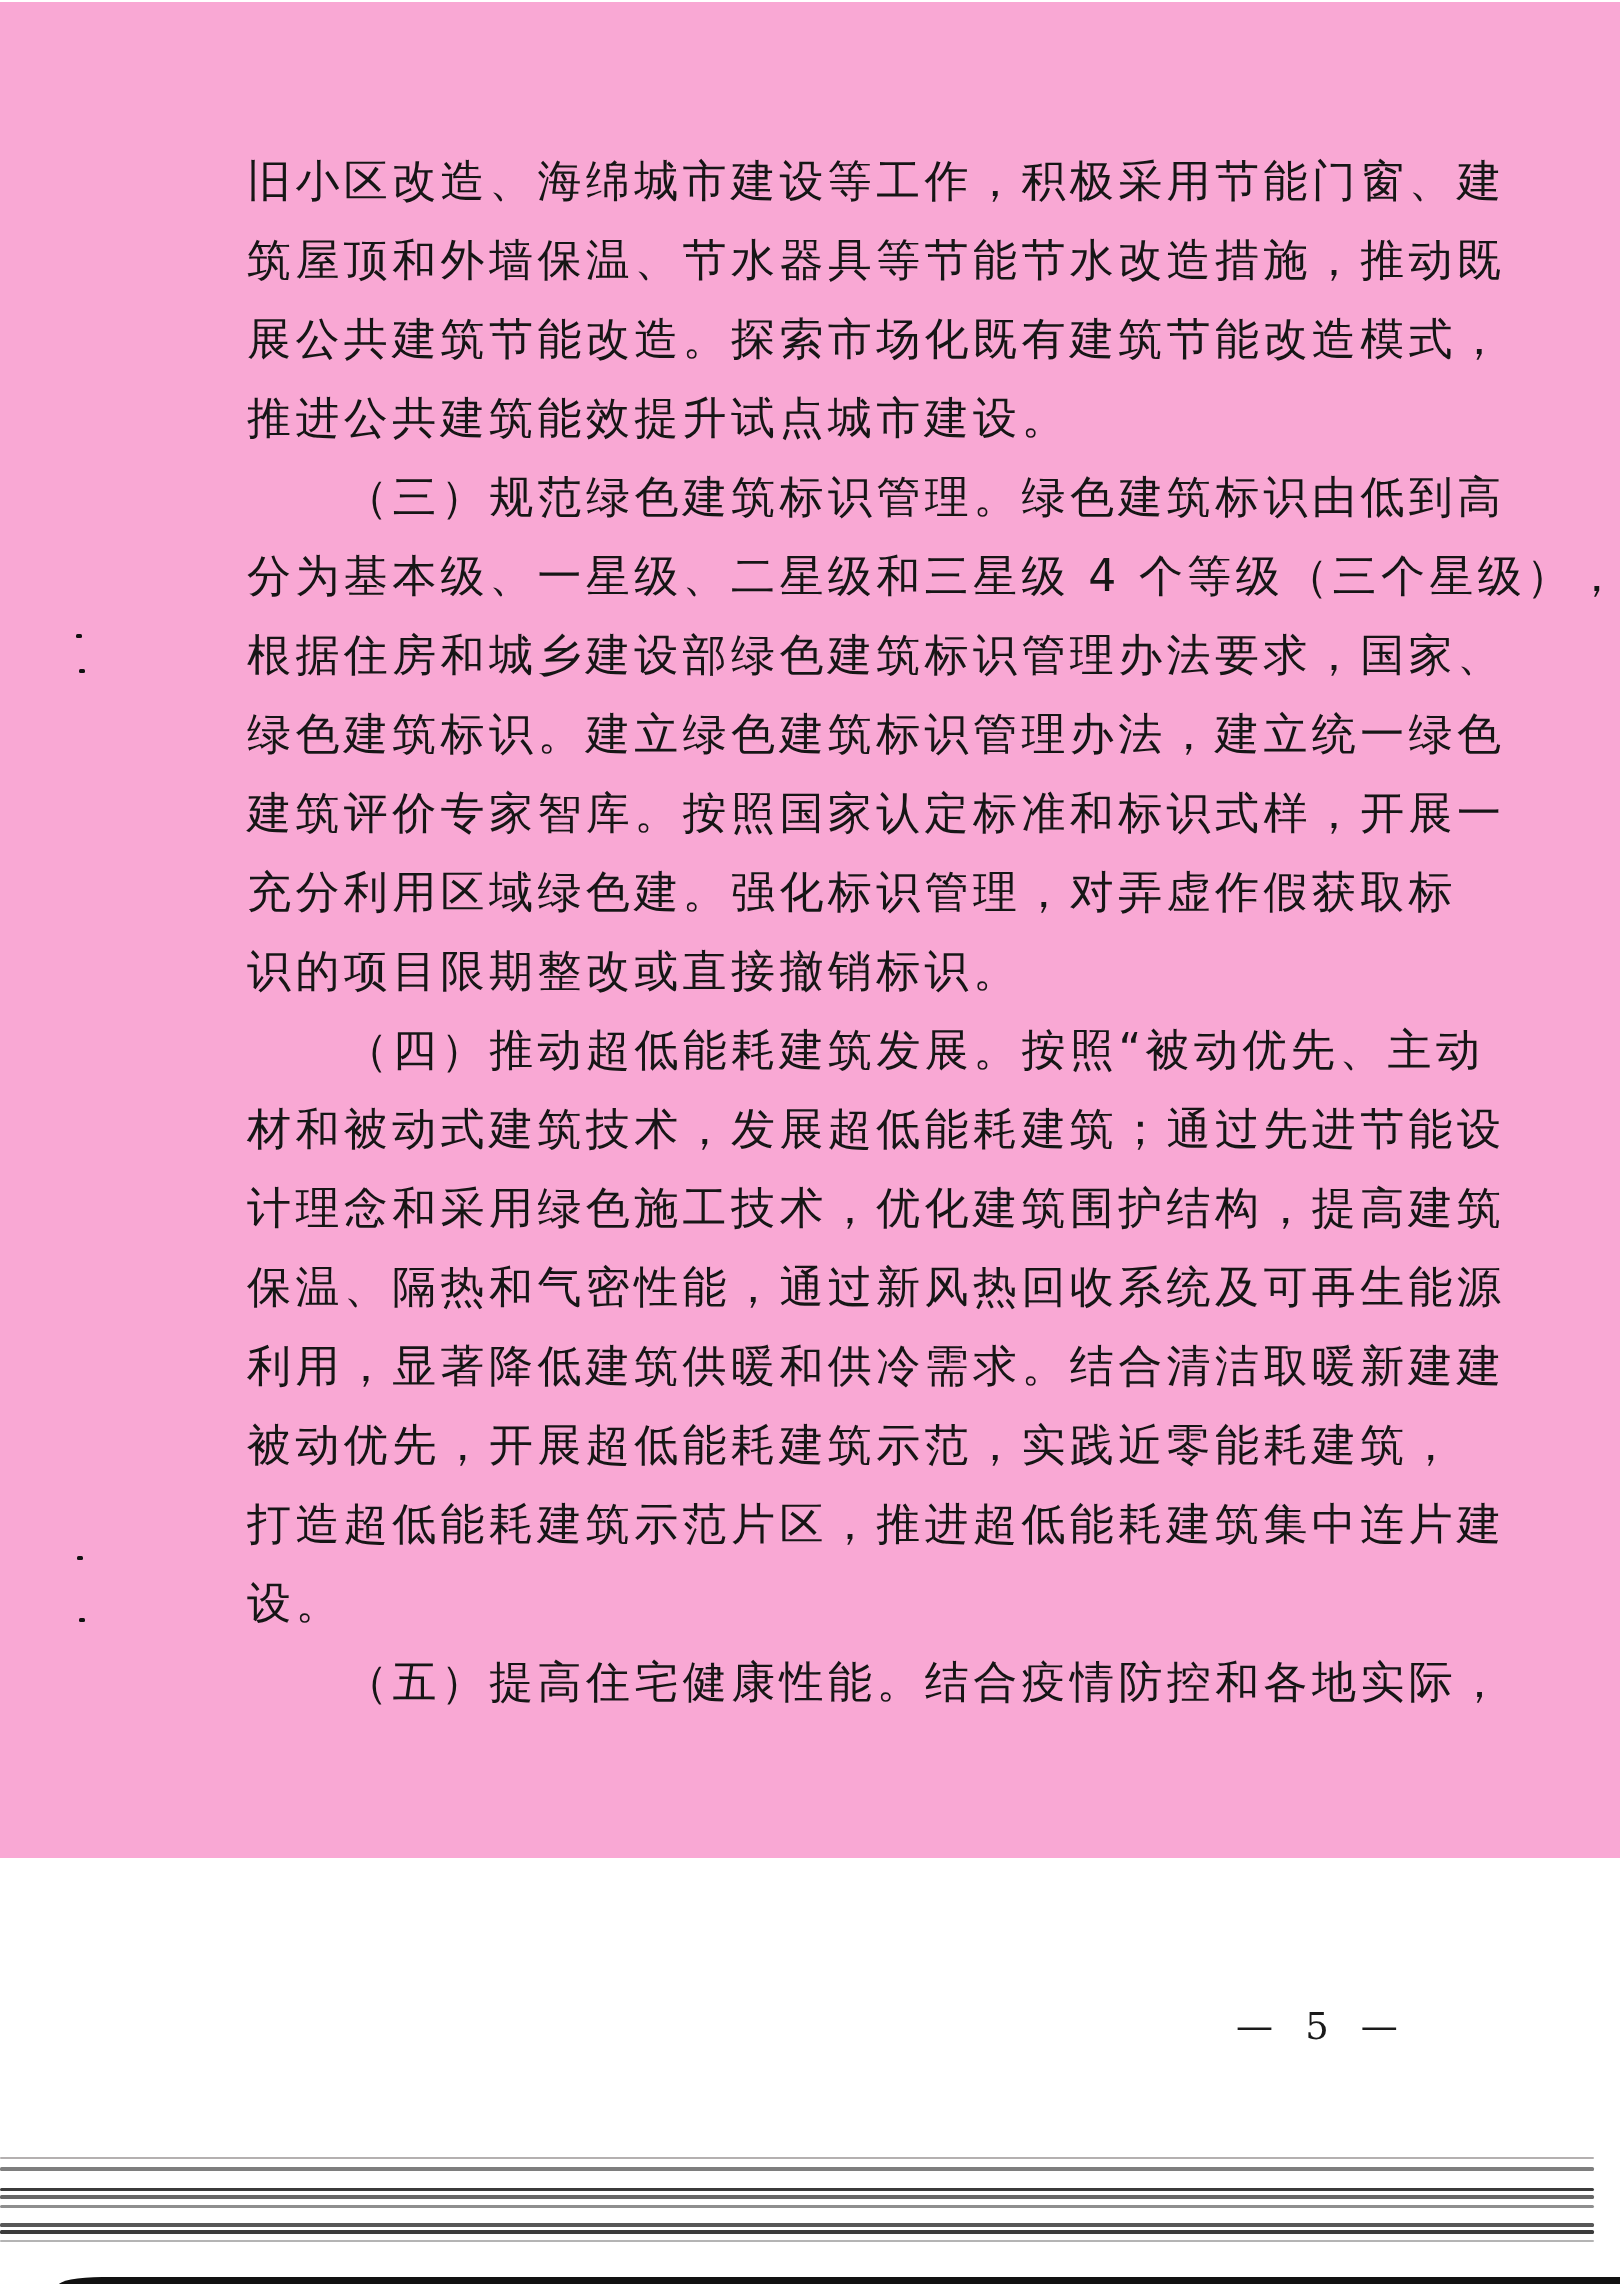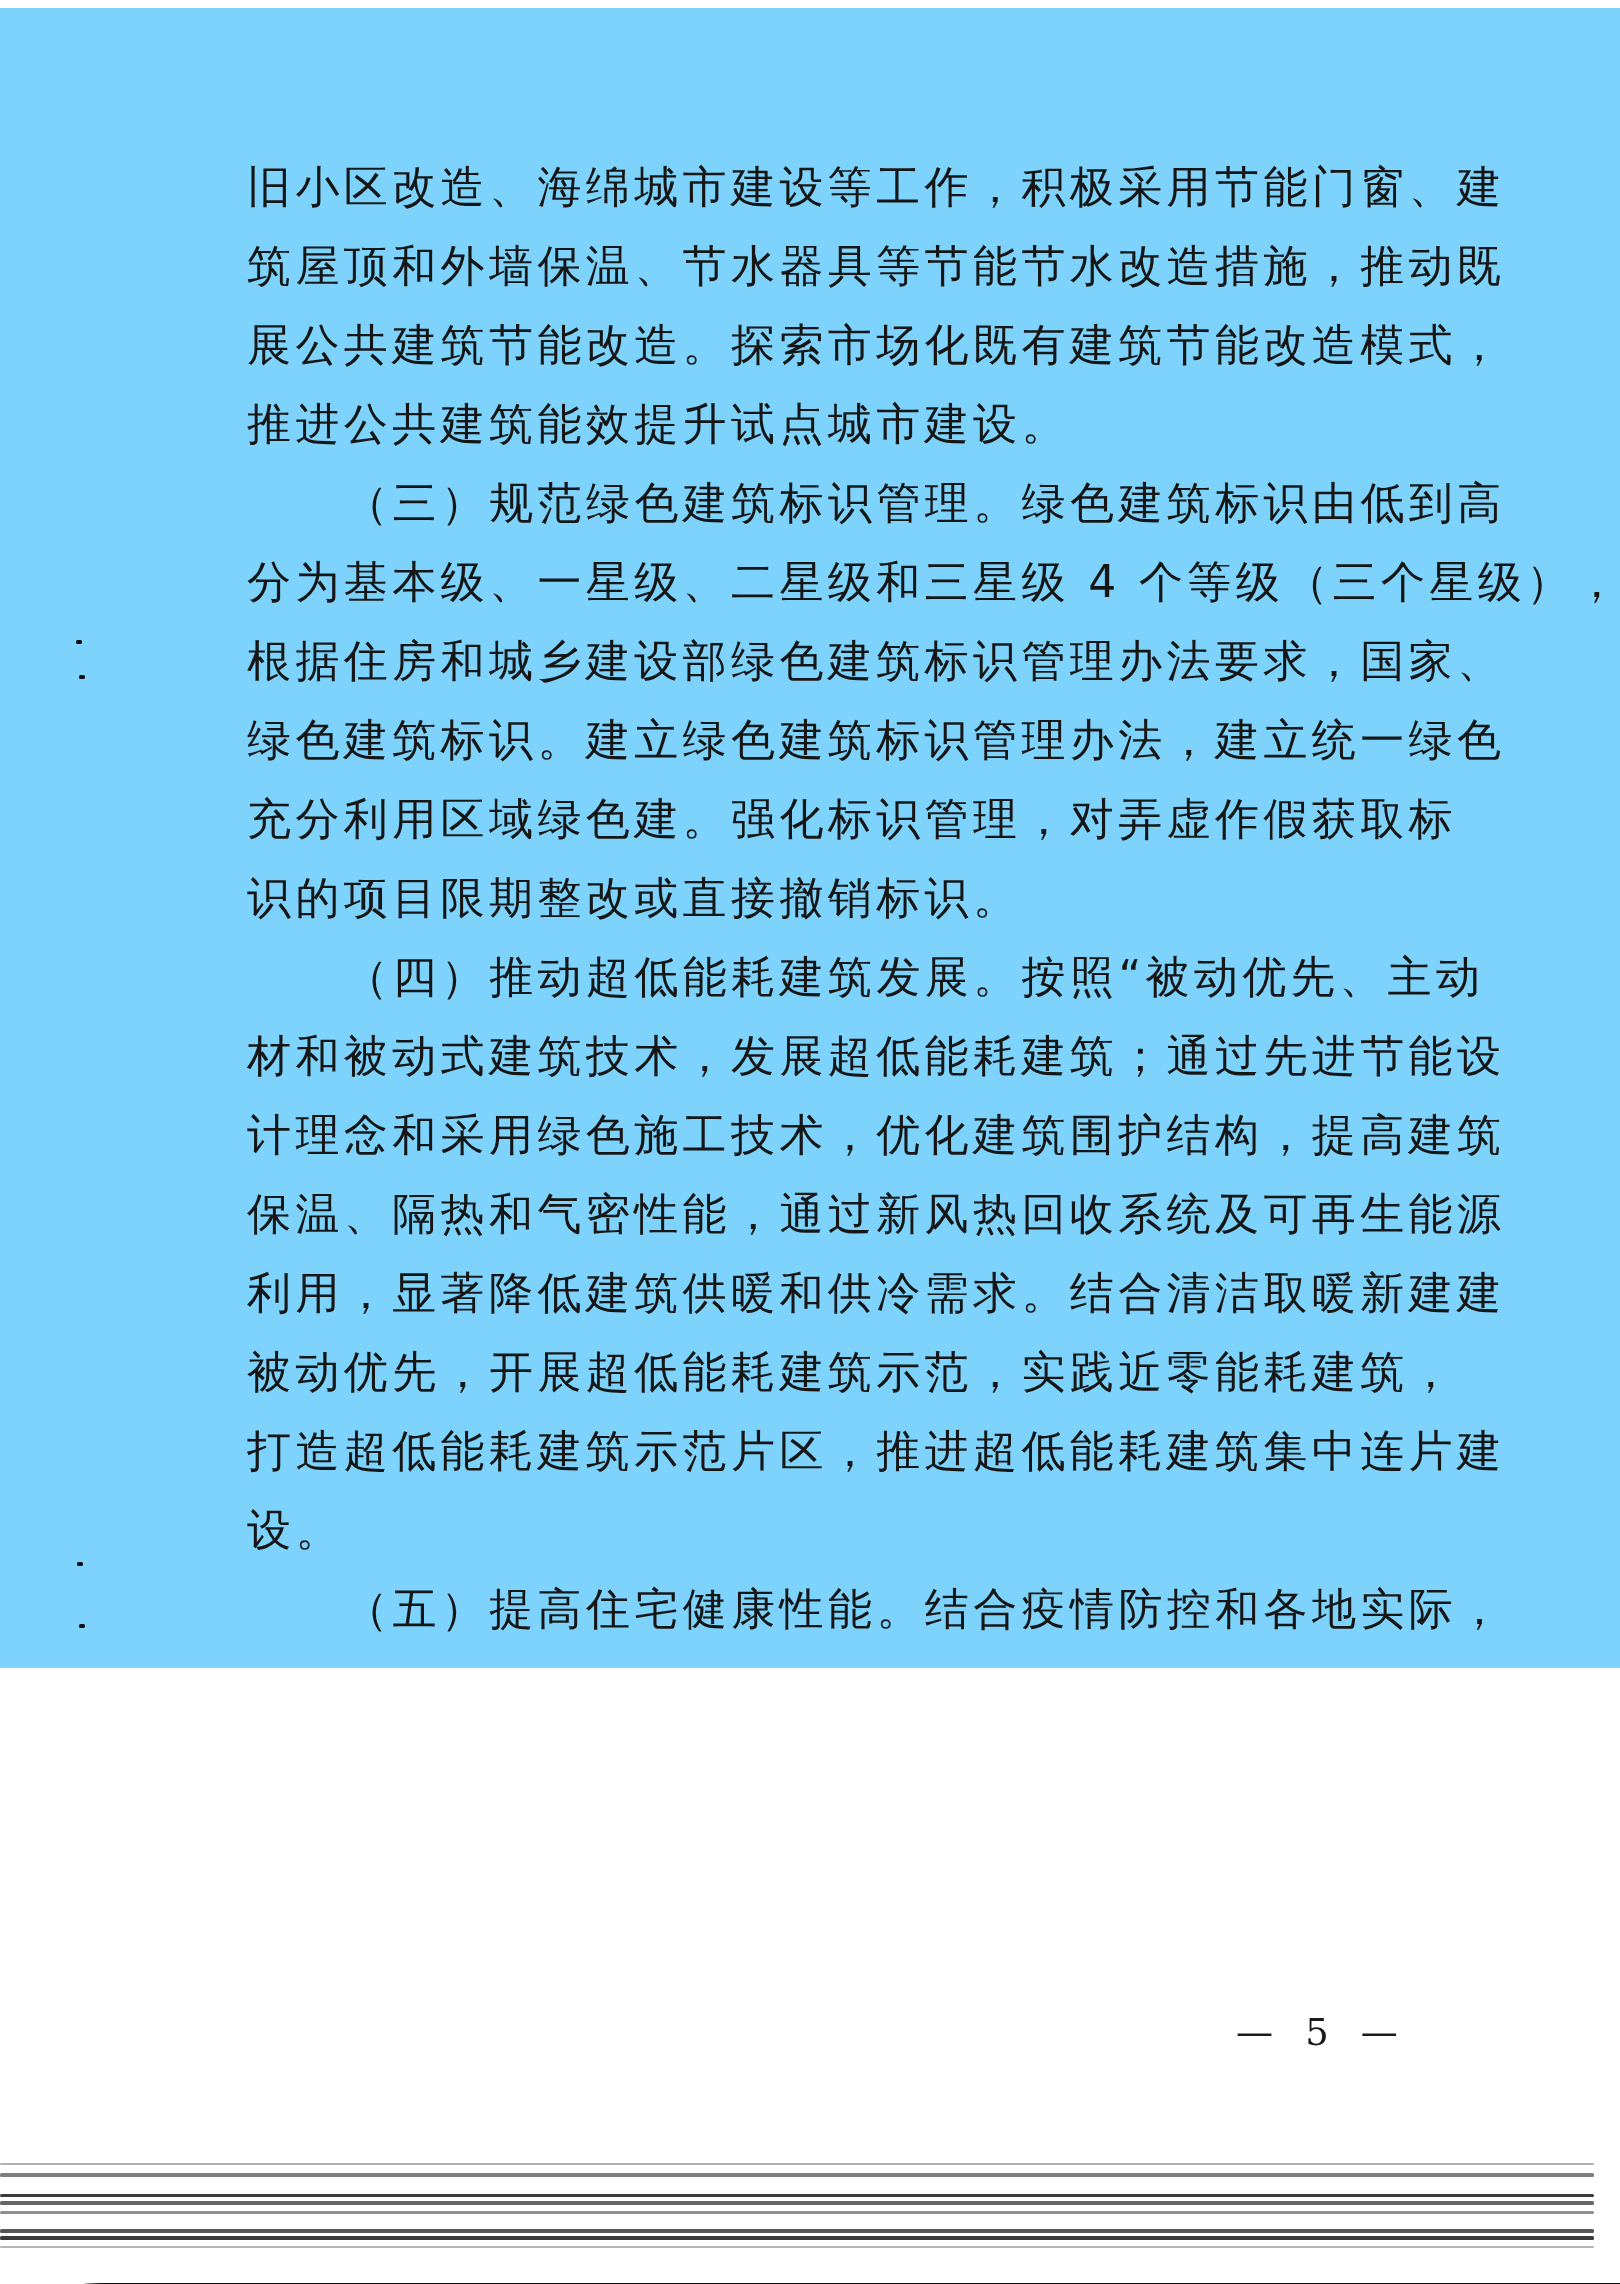--- a/index.html
+++ b/index.html
@@ -10,24 +10,24 @@
   body {
     width: 1620px;
     height: 2284px;
     position: relative;
     overflow: hidden;
     font-family: "DejaVu Sans", "Liberation Sans", sans-serif;
     color: #1a1a1a;
   }
   .page {
     position: absolute;
-    left: 0; top: 8px;
+    left: 0; top: 2px;
     width: 1620px;
-    height: 1660px;
-    background: #7dd3fc;
+    height: 1856px;
+    background: #f9a8d4;
   }
   .text-block {
     position: absolute;
     left: 247px;
     top: 139px;
     width: 1119px;
   }
   .line {
     height: 79px;
     font-size: 44px;
@@ -91,20 +91,21 @@
 
   <div class="text-block">
     <div class="line">旧小区改造、海绵城市建设等工作，积极采用节能门窗、建</div>
     <div class="line">筑屋顶和外墙保温、节水器具等节能节水改造措施，推动既</div>
     <div class="line">展公共建筑节能改造。探索市场化既有建筑节能改造模式，</div>
     <div class="line">推进公共建筑能效提升试点城市建设。</div>
     <div class="line indent">（三）规范绿色建筑标识管理。绿色建筑标识由低到高</div>
     <div class="line">分为基本级、一星级、二星级和三星级 4 个等级（三个星级），</div>
     <div class="line">根据住房和城乡建设部绿色建筑标识管理办法要求，国家、</div>
     <div class="line">绿色建筑标识。建立绿色建筑标识管理办法，建立统一绿色</div>
+    <div class="line">建筑评价专家智库。按照国家认定标准和标识式样，开展一</div>
     <div class="line">充分利用区域绿色建。强化标识管理，对弄虚作假获取标</div>
     <div class="line">识的项目限期整改或直接撤销标识。</div>
     <div class="line indent">（四）推动超低能耗建筑发展。按照“被动优先、主动</div>
     <div class="line">材和被动式建筑技术，发展超低能耗建筑；通过先进节能设</div>
     <div class="line">计理念和采用绿色施工技术，优化建筑围护结构，提高建筑</div>
     <div class="line">保温、隔热和气密性能，通过新风热回收系统及可再生能源</div>
     <div class="line">利用，显著降低建筑供暖和供冷需求。结合清洁取暖新建建</div>
     <div class="line">被动优先，开展超低能耗建筑示范，实践近零能耗建筑，</div>
     <div class="line">打造超低能耗建筑示范片区，推进超低能耗建筑集中连片建</div>
     <div class="line">设。</div>

